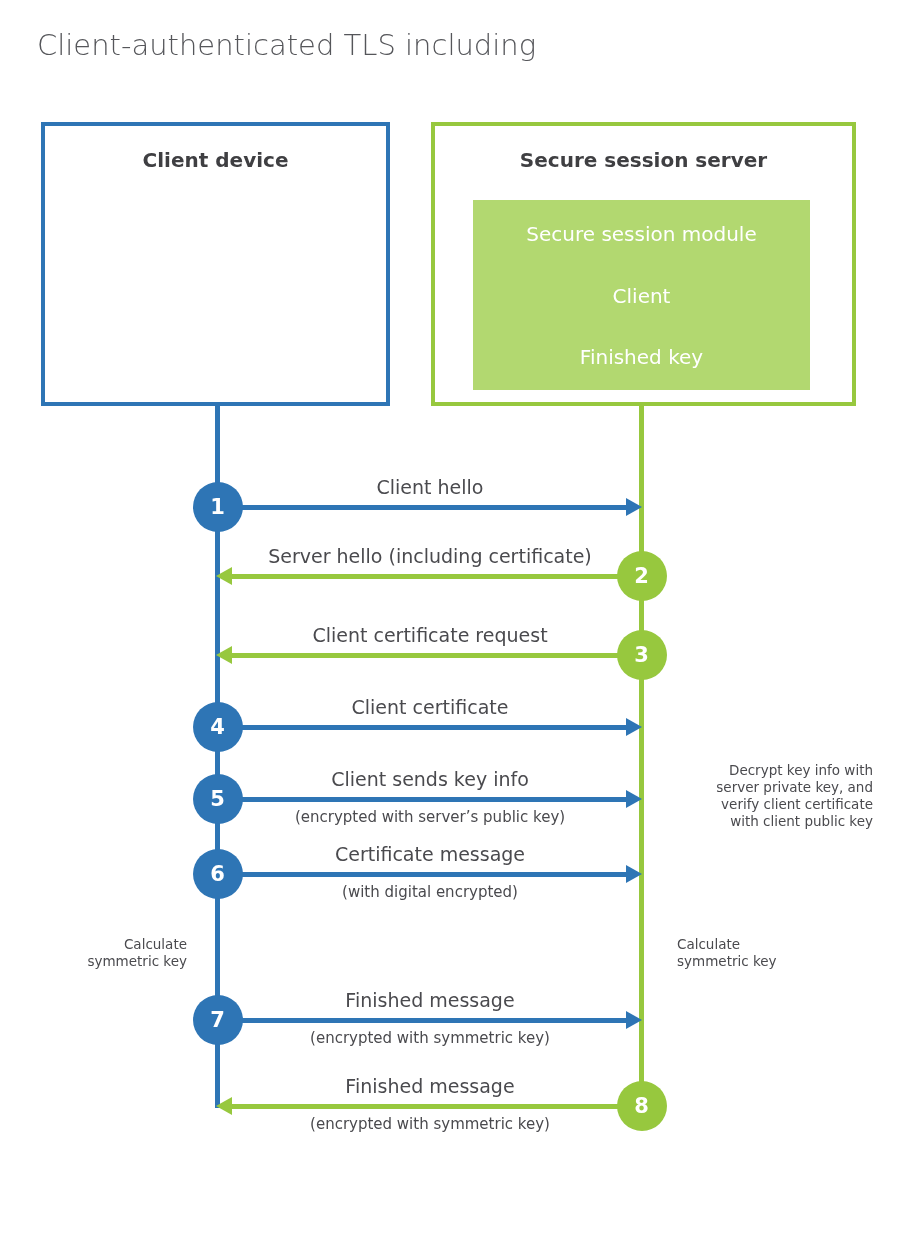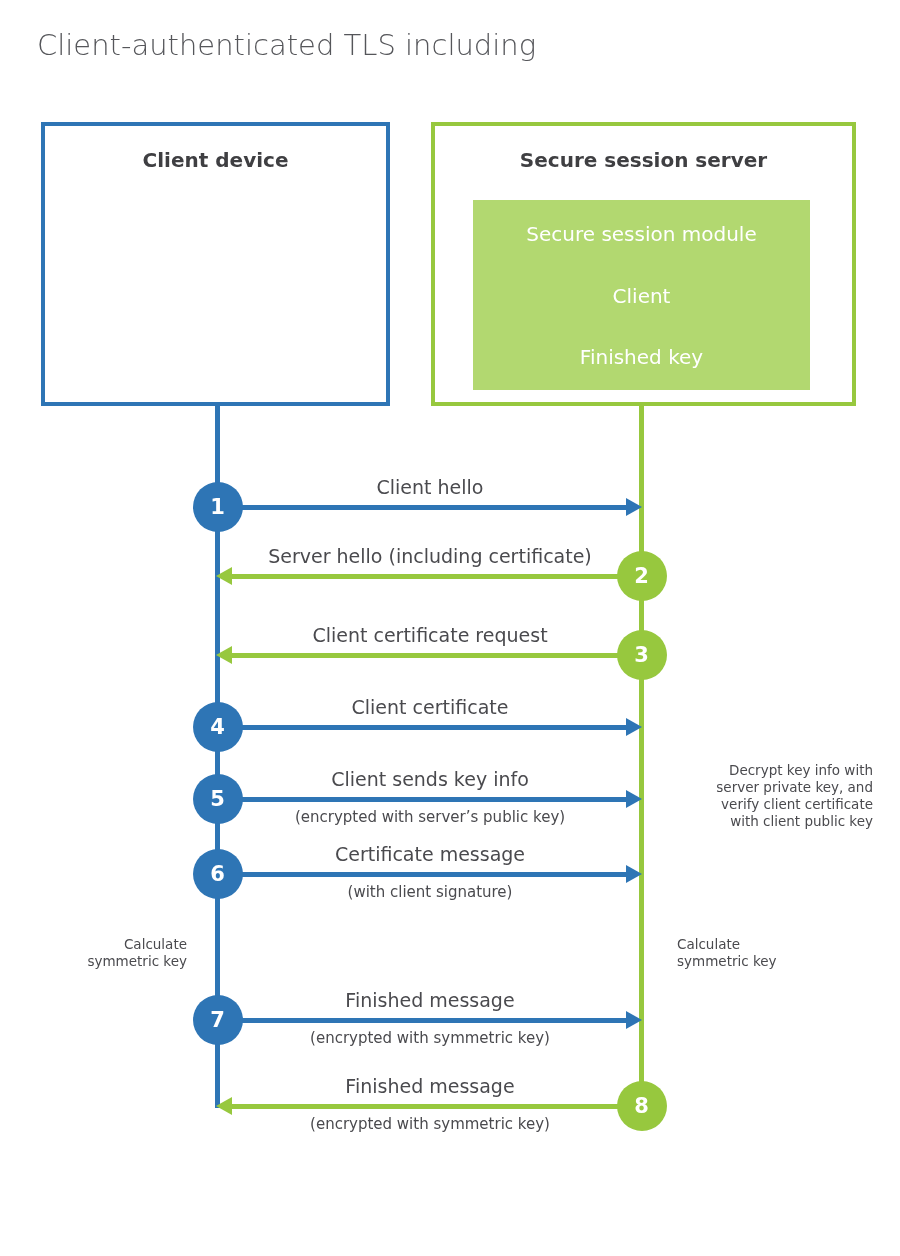--- a/index.html
+++ b/index.html
@@ -96,21 +96,21 @@
       <div class="abs msg-label" style="top: 696px;">Client certificate</div>
       <div class="abs msg-line" style="left: 218px; top: 796.5px; width: 410px; background: var(--blue);"></div>
       <div class="abs msg-head" style="left: 626px; top: 790px; border-top: 9px solid transparent; border-bottom: 9px solid transparent; border-left: 16px solid rgb(46, 117, 181);"></div>
       <div class="abs step-circle" style="left: 192.5px; top: 774px; background: var(--blue);">5</div>
       <div class="abs msg-label" style="top: 768px;">Client sends key info</div>
       <div class="abs msg-sub" style="top: 808px;">(encrypted with server’s public key)</div>
       <div class="abs msg-line" style="left: 218px; top: 871.5px; width: 410px; background: var(--blue);"></div>
       <div class="abs msg-head" style="left: 626px; top: 865px; border-top: 9px solid transparent; border-bottom: 9px solid transparent; border-left: 16px solid rgb(46, 117, 181);"></div>
       <div class="abs step-circle" style="left: 192.5px; top: 849px; background: var(--blue);">6</div>
       <div class="abs msg-label" style="top: 843px;">Certificate message</div>
-      <div class="abs msg-sub" style="top: 883px;">(with client signature)</div>
+      <div class="abs msg-sub" style="top: 883px;">(with digital encrypted)</div>
       <div class="abs msg-line" style="left: 218px; top: 1017.5px; width: 410px; background: var(--blue);"></div>
       <div class="abs msg-head" style="left: 626px; top: 1011px; border-top: 9px solid transparent; border-bottom: 9px solid transparent; border-left: 16px solid rgb(46, 117, 181);"></div>
       <div class="abs step-circle" style="left: 192.5px; top: 995px; background: var(--blue);">7</div>
       <div class="abs msg-label" style="top: 989px;">Finished message</div>
       <div class="abs msg-sub" style="top: 1029px;">(encrypted with symmetric key)</div>
       <div class="abs msg-head" style="left: 216px; top: 1097px; border-top: 9px solid transparent; border-bottom: 9px solid transparent; border-right: 16px solid rgb(151, 200, 62);"></div>
       <div class="abs msg-line" style="left: 232px; top: 1103.5px; width: 410px; background: var(--green);"></div>
       <div class="abs step-circle" style="left: 616.5px; top: 1081px; background: var(--green);">8</div>
       <div class="abs msg-label" style="top: 1075px;">Finished message</div>
       <div class="abs msg-sub" style="top: 1115px;">(encrypted with symmetric key)</div>

